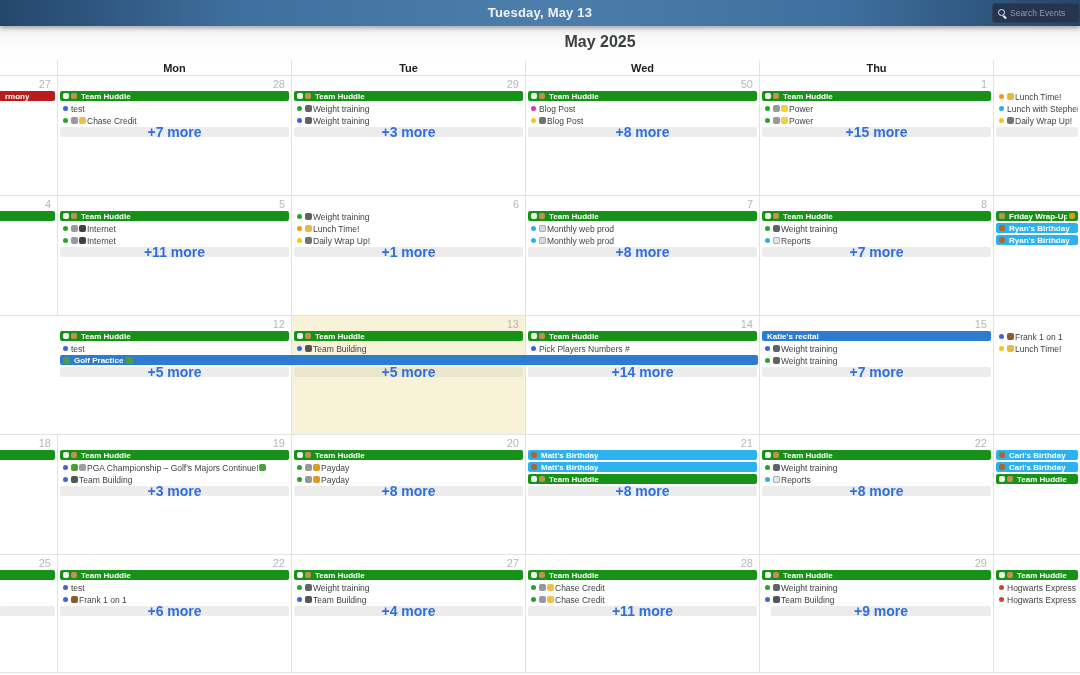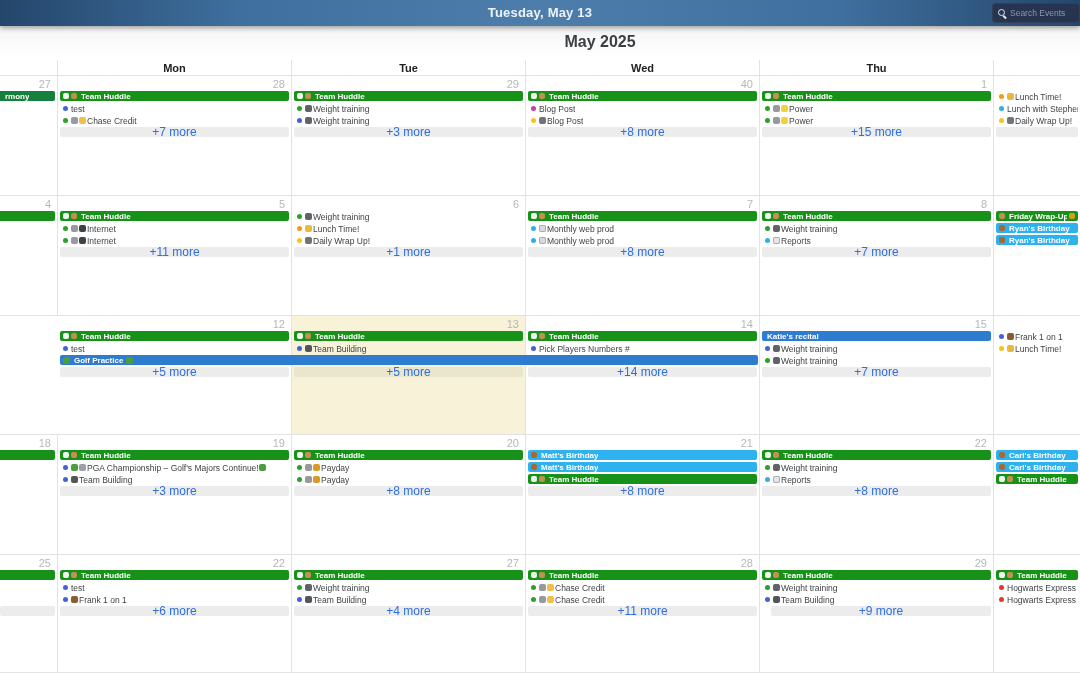--- a/index.html
+++ b/index.html
@@ -50,21 +50,21 @@
   .ic{flex:none;display:inline-block;border-radius:2px;margin-right:2px;}
   .evbar .ic{width:6px;height:6px;}
   .evbar .ic.after{margin-left:2px;margin-right:0;}
   .evitem{position:absolute;left:5px;right:2px;height:11px;display:flex;align-items:center;overflow:hidden;}
   .dot{flex:none;width:5px;height:5px;border-radius:50%;margin-right:3px;}
   .evitem .ic{width:7px;height:7px;margin-right:1px;}
   .evitem .lbl{font-size:8.5px;color:#3f4245;white-space:nowrap;overflow:hidden;}
   .evmore{position:absolute;left:2px;right:2px;height:10px;border-radius:2px;background:#ececec;
           display:flex;align-items:center;justify-content:center;cursor:pointer;}
   .cell.cut-left .evmore{left:0;}
-  .evmore .lbl{font-size:12px;font-weight:normal;color:#2f6fdd;white-space:nowrap;}
+  .evmore .lbl{font-size:14px;font-weight:bold;color:#2f6fdd;white-space:nowrap;}
   .cell.today .evmore{background:rgba(0,0,0,0.05);}
   .spanbar{position:absolute;height:10px;border-radius:2px;display:flex;align-items:center;
            padding:0 3px;box-sizing:border-box;overflow:hidden;z-index:5;}
   .spanbar .lbl{color:#fff;font-size:8px;font-weight:bold;margin-left:2px;white-space:nowrap;}
   .spanbar .ic{width:7px;height:7px;}
   .spanbar .ic.after{margin-left:3px;margin-right:0;}
 </style>
 </head>
 <body>
 
@@ -88,21 +88,21 @@
         <div class="dowcell" style="left: 58px; width: 234px;">Mon</div>
         <div class="dowcell" style="left: 292px; width: 234px;">Tue</div>
         <div class="dowcell" style="left: 760px; width: 234px;">Thu</div>
         <div class="dowcell" style="left: 526px; width: 234px;">Wed</div>
         <div class="dowcell nolabel" style="left: 994px; width: 86px; border-right: none;"></div>
       </div>
     <div class="weeks">
         <div class="week" style="top: 0px; height: 120px;">
           <div class="cell cut-left" style="left: 0px; width: 58px;">
             <div class="datenum">27</div>
-            <div class="evbar" style="background: #15803d; top: 15px;">
+            <div class="evbar" style="background: #b91c1c; top: 15px;">
               <span class="lbl">rmony</span>
             </div>
           </div>
           <div class="cell" style="left: 58px; width: 234px;">
             <div class="datenum">28</div>
             <div class="evbar" style="background: rgb(23, 145, 24); top: 15px;">
               <span class="ic" style="background: rgba(255, 255, 255, 0.92);"></span>
               <span class="ic" style="background: rgb(197, 143, 82);"></span>
               <span class="lbl">Team Huddle</span>
             </div>
@@ -135,21 +135,21 @@
             <div class="evitem" style="top: 39px;">
               <span class="dot" style="background: rgb(66, 98, 214);"></span>
               <span class="ic" style="background: rgb(95, 99, 104);"></span>
               <span class="lbl">Weight training</span>
             </div>
             <div class="evmore" style="top: 51px;">
               <span class="lbl">+3 more</span>
             </div>
           </div>
           <div class="cell" style="left: 526px; width: 234px;">
-            <div class="datenum">40</div>
+            <div class="datenum">50</div>
             <div class="evbar" style="background: rgb(23, 145, 24); top: 15px;">
               <span class="ic" style="background: rgba(255, 255, 255, 0.92);"></span>
               <span class="ic" style="background: rgb(197, 143, 82);"></span>
               <span class="lbl">Team Huddle</span>
             </div>
             <div class="evitem" style="top: 27px;">
               <span class="dot" style="background: rgb(201, 58, 181);"></span>
               <span class="lbl">Blog Post</span>
             </div>
             <div class="evitem" style="top: 39px;">

